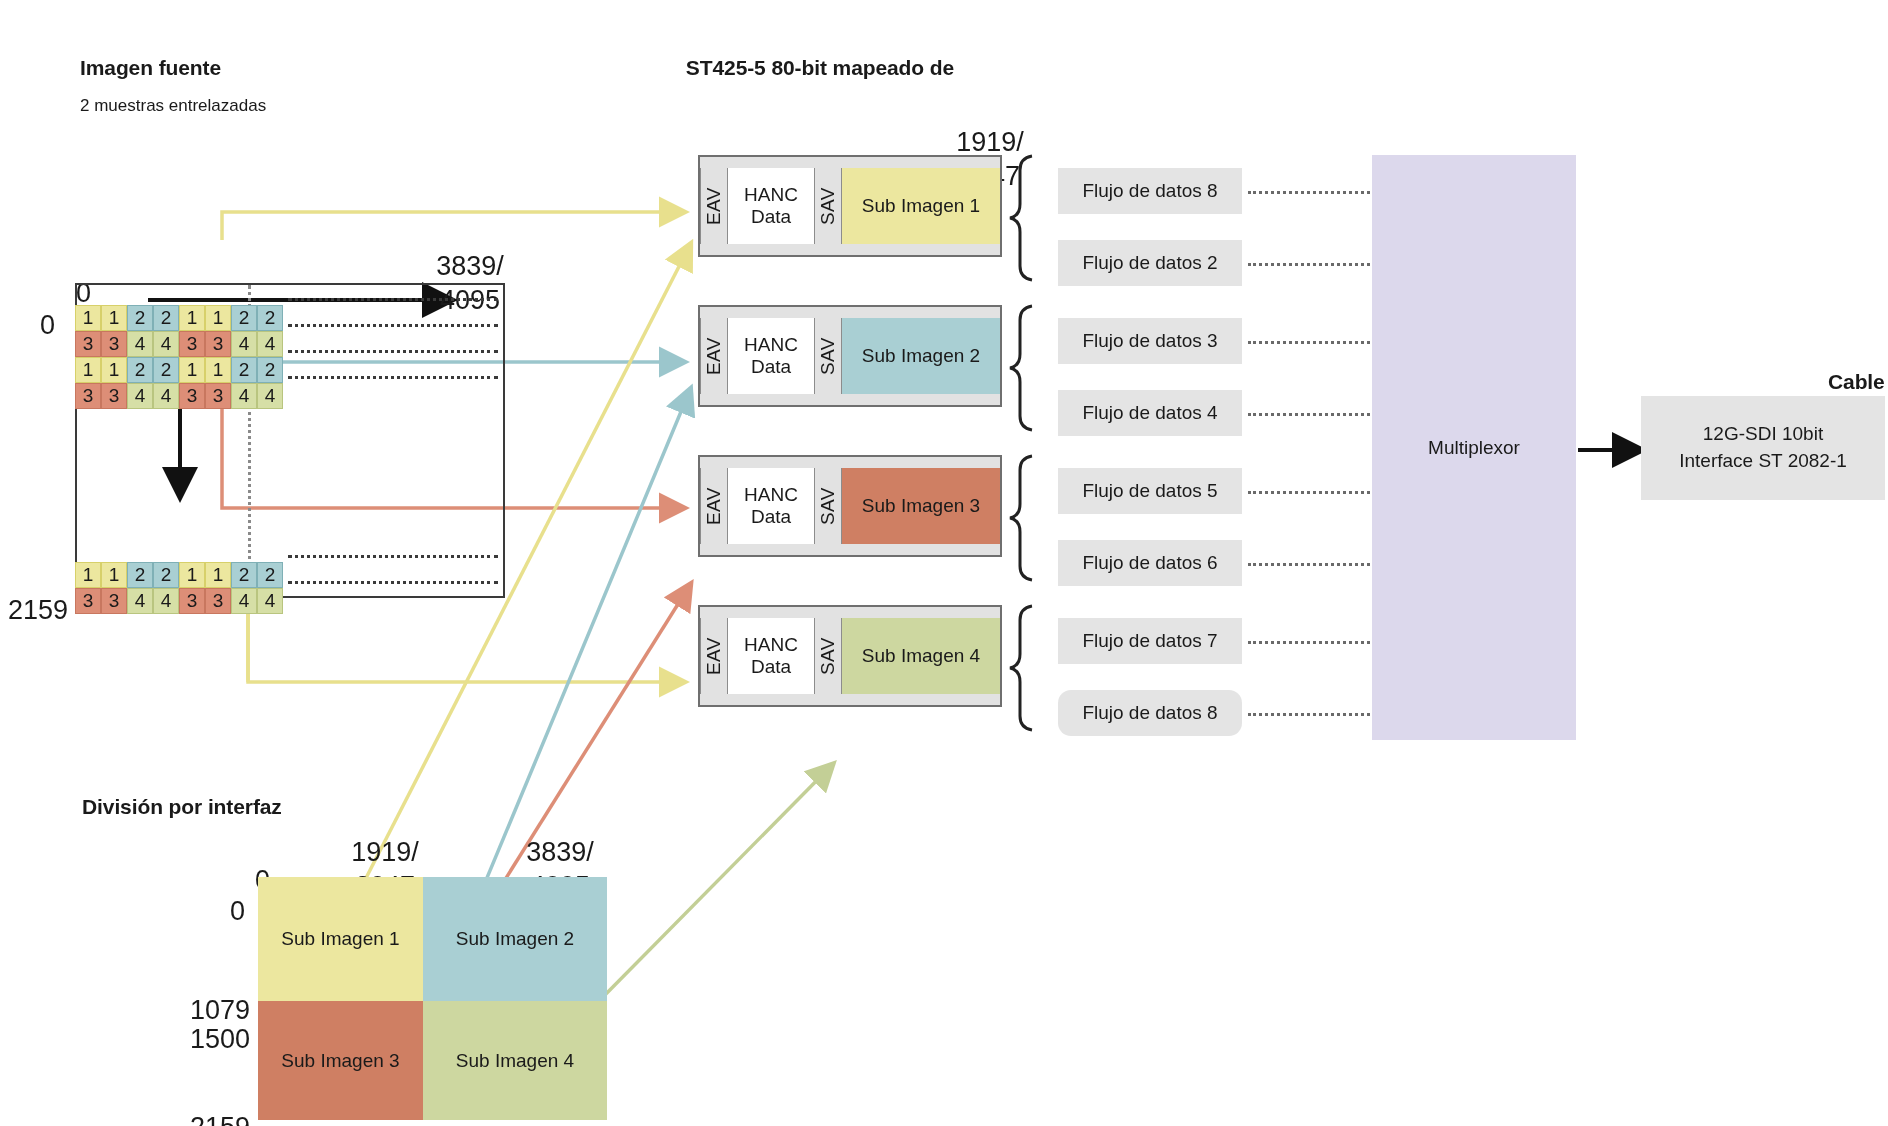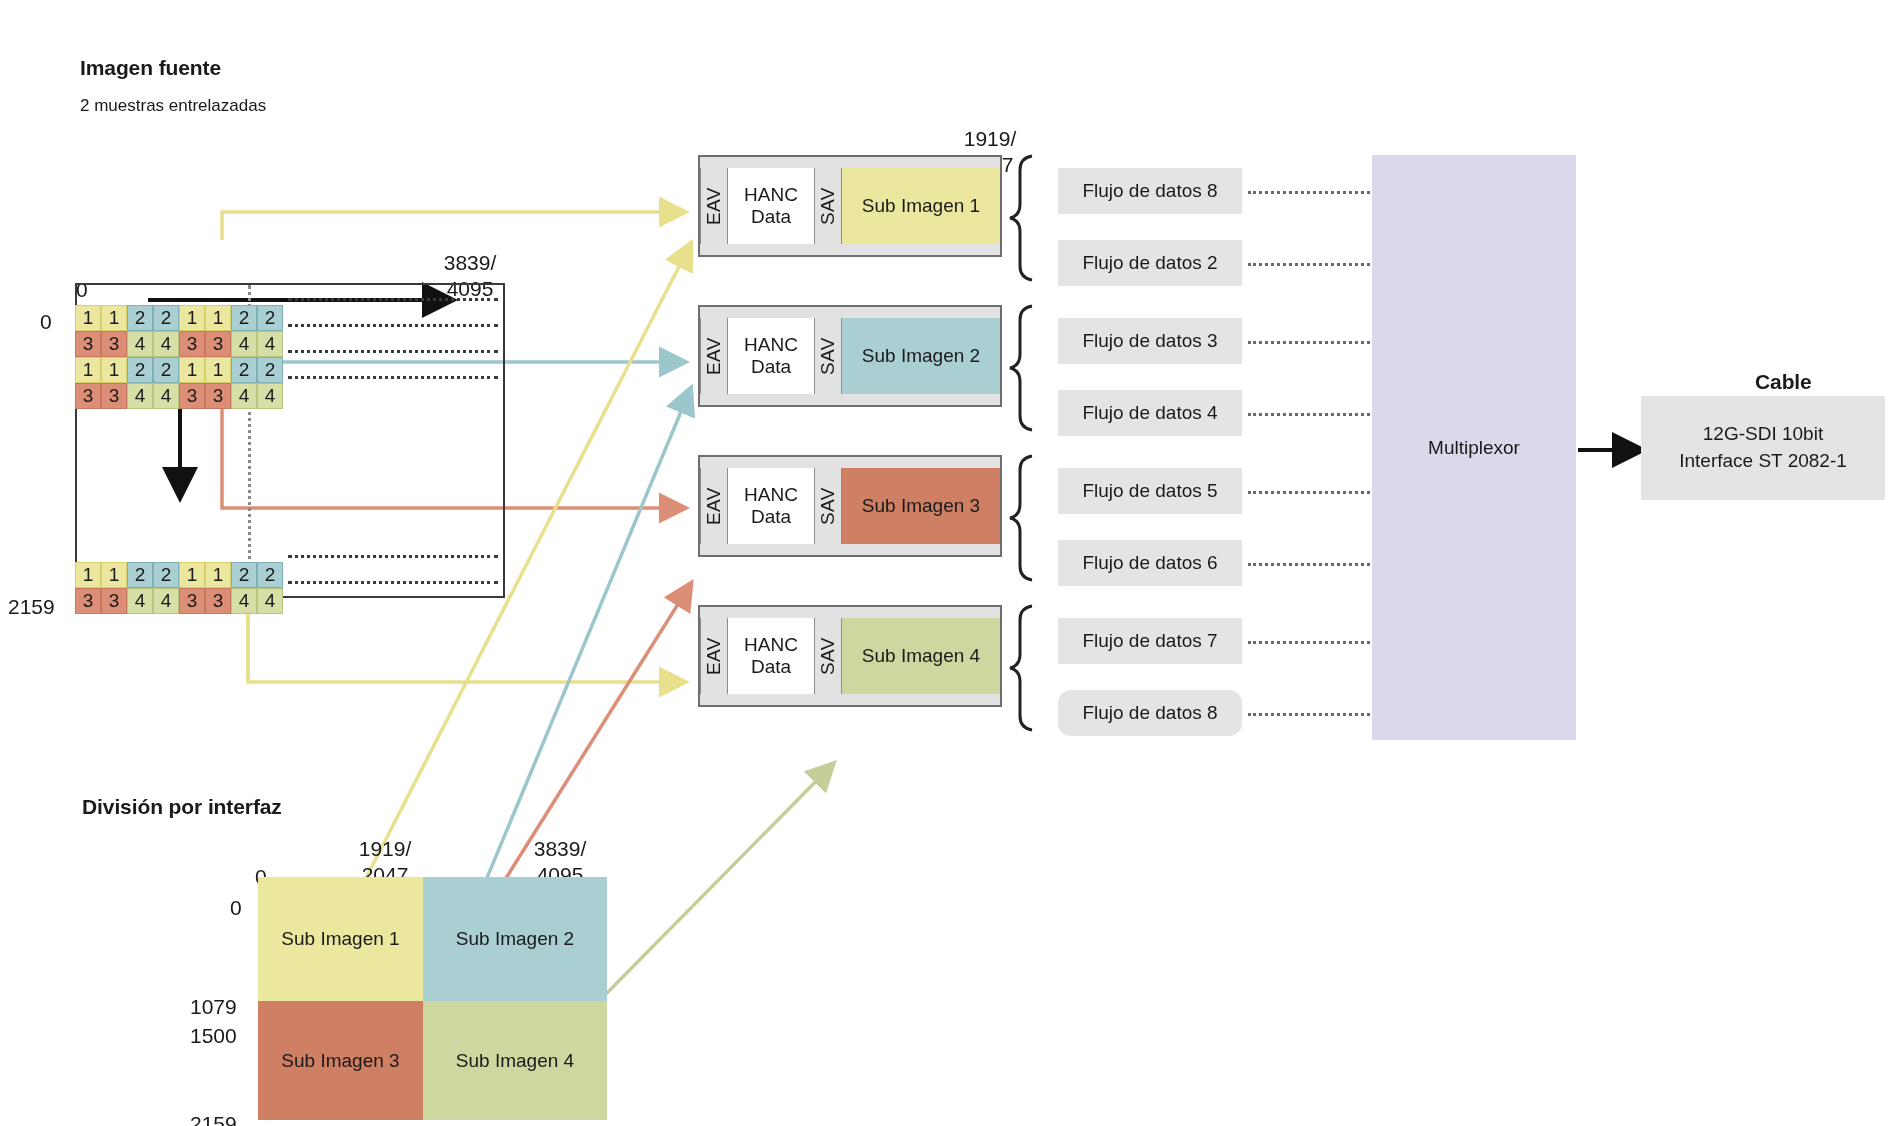--- a/index.html
+++ b/index.html
@@ -1,21 +1,21 @@
 <!DOCTYPE html>
 <html><head>
 <meta charset="utf-8">
 <style>
   html,body{margin:0;padding:0;background:#ffffff;}
   body{width:1888px;height:1126px;position:relative;overflow:hidden;
        font-family:"Liberation Sans","DejaVu Sans",sans-serif;color:#1a1a1a;}
   .abs{position:absolute;margin-top:20px;}
   .ttl{font-weight:bold;font-size:21px;letter-spacing:-0.1px;}
   .sub{font-size:17px;}
-  .num{font-size:21px;}
+  .num{font-size:27px;}
   .ctr{text-align:center;}
 
   
   .cell{position:absolute;width:26px;height:26px;display:flex;
         align-items:center;justify-content:center;font-size:19px;
         box-sizing:border-box;}
   .c1{background:#ece79f;border:1px solid #d7d06a;}
   .c2{background:#a9cfd3;border:1px solid #7fb0b6;}
   .c3{background:#dd8e77;border:1px solid #c8775f;}
   .c4{background:#d6dfa6;border:1px solid #b9c57f;}
@@ -196,20 +196,21 @@
   </div>
 
 <div class="dotline" style="left:288px;top:298px;width:210px;"></div>
 <div class="dotline" style="left:288px;top:324px;width:210px;"></div>
 <div class="dotline" style="left:288px;top:350px;width:210px;"></div>
 <div class="dotline" style="left:288px;top:376px;width:210px;"></div>
 <div class="dotline" style="left:288px;top:555px;width:210px;"></div>
 <div class="dotline" style="left:288px;top:581px;width:210px;"></div>
 
 <div class="abs ttl ctr" style="left:640px;top:33px;width:360px;line-height:1.45;">
+  <div>ST425-5 80-bit mapeado de</div>
 </div>
 
 <div class="abs num" style="left:812px;top:134px;">0</div>
 <div class="abs num ctr" style="left:945px;top:106px;width:90px;line-height:1.25;">
   <div>1919/</div>
   <div>2047</div>
 </div>
 
 <div class="strip" style="left:698px;top:155px;width:304px;">
   <div class="stripTop"></div>
@@ -320,21 +321,21 @@
 
 <div class="flow" style="left:1058px;top:690px;border-radius:13px;">
   <span>Flujo de datos 8</span>
   </div>
 <div class="dots" style="left:1248px;top:713px;width:128px;"></div>
 
 <div class="mux" style="left:1372px;top:155px;width:204px;height:585px;">
   <span>Multiplexor</span>
 </div>
 
-<div class="abs ttl" style="left:1755px;top:350px;">Cable</div>
+<div class="abs ttl" style="left:1828px;top:350px;">Cable</div>
 <div class="cablebox" style="left:1641px;top:396px;width:244px;height:104px;">
   <div>12G-SDI 10bit</div>
   <div>Interface ST 2082-1</div>
 </div>
 
 <div class="abs ttl" style="left:82px;top:775px;">División por interfaz</div>
 
 <div class="abs num" style="left:255px;top:845px;">0</div>
 <div class="abs num ctr" style="left:340px;top:816px;width:90px;line-height:1.25;">
   <div>1919/</div>

